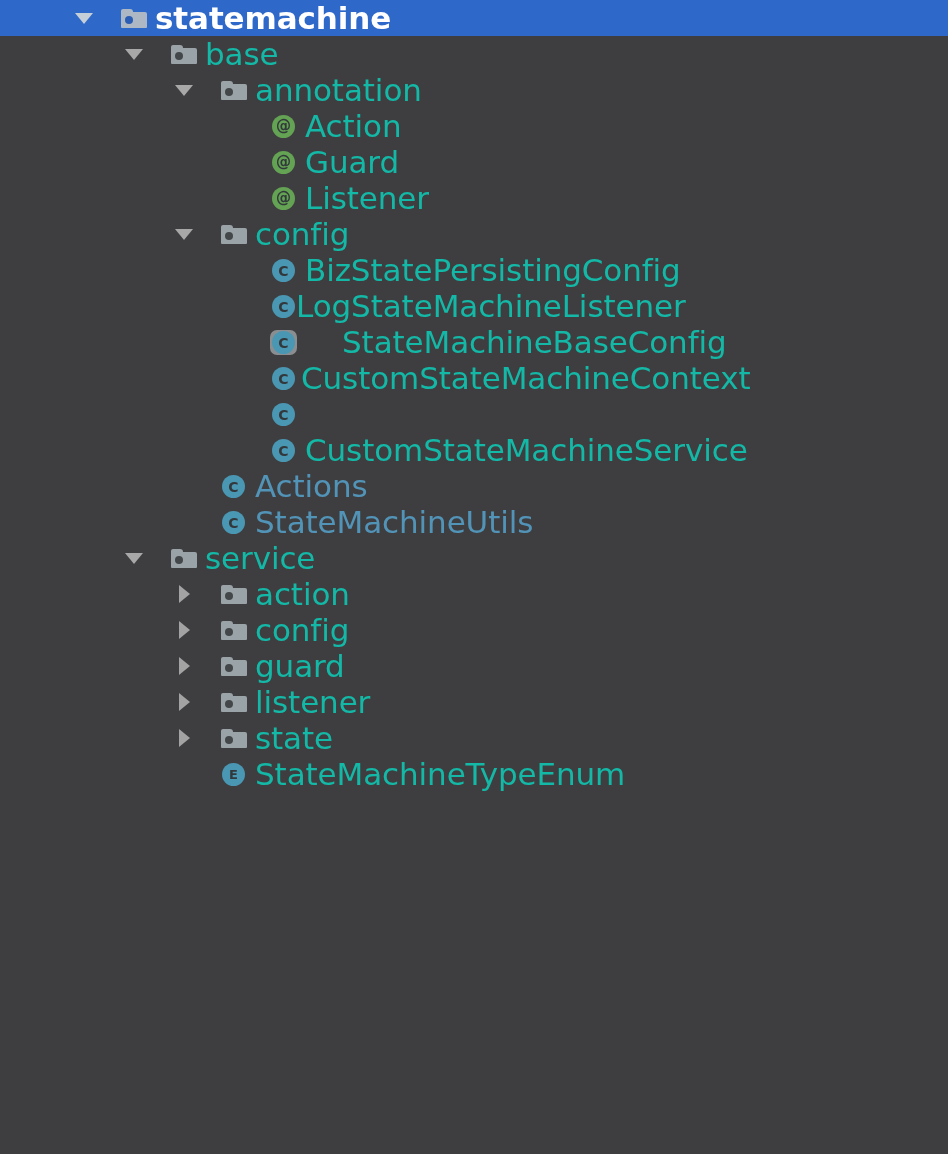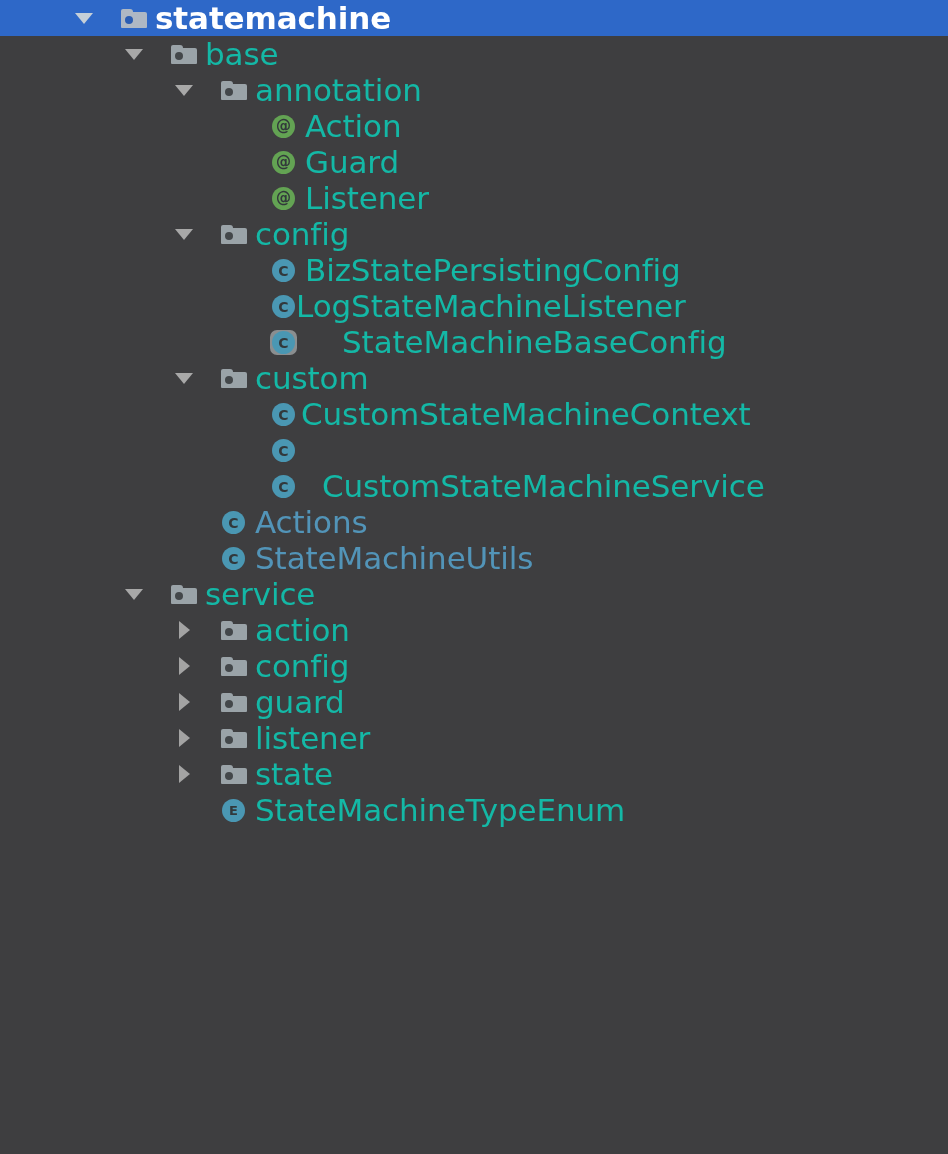--- a/index.html
+++ b/index.html
@@ -250,48 +250,35 @@
       <div class="label" style="left: 296px;">LogStateMachineListener</div>
     </div>
     <div class="row">
       <div class="icon" style="left: 270px;">
         <span class="halo"></span>
         <span class="badge cls">C</span>
       </div>
       <div class="label" style="left: 318px; margin-left: 24px;">StateMachineBaseConfig</div>
     </div>
     <div class="row">
-      <div class="twisty down" style="left: 172px;">
-        <span class="tri"></span>
-      </div>
-      <div class="icon" style="left: 220px;">
-        <div class="ico-folder">
-          <span class="tab"></span>
-          <span class="body"></span>
-          <span class="dot"></span>
-        </div>
-      </div>
-      <div class="label" style="left: 255px;">custom</div>
-    </div>
-    <div class="row">
       <div class="icon" style="left: 270px;">
         <span class="badge cls">C</span>
       </div>
       <div class="label" style="left: 301px;">CustomStateMachineContext</div>
     </div>
     <div class="row">
       <div class="icon" style="left: 270px;">
         <span class="badge cls">C</span>
       </div>
     </div>
     <div class="row">
       <div class="icon" style="left: 270px;">
         <span class="badge cls">C</span>
       </div>
-      <div class="label" style="left: 322px;">CustomStateMachineService</div>
+      <div class="label" style="left: 305px;">CustomStateMachineService</div>
     </div>
     <div class="row">
       <div class="icon" style="left: 220px;">
         <span class="badge cls">C</span>
       </div>
       <div class="label modified" style="left: 255px;">Actions</div>
     </div>
     <div class="row">
       <div class="icon" style="left: 220px;">
         <span class="badge cls">C</span>

